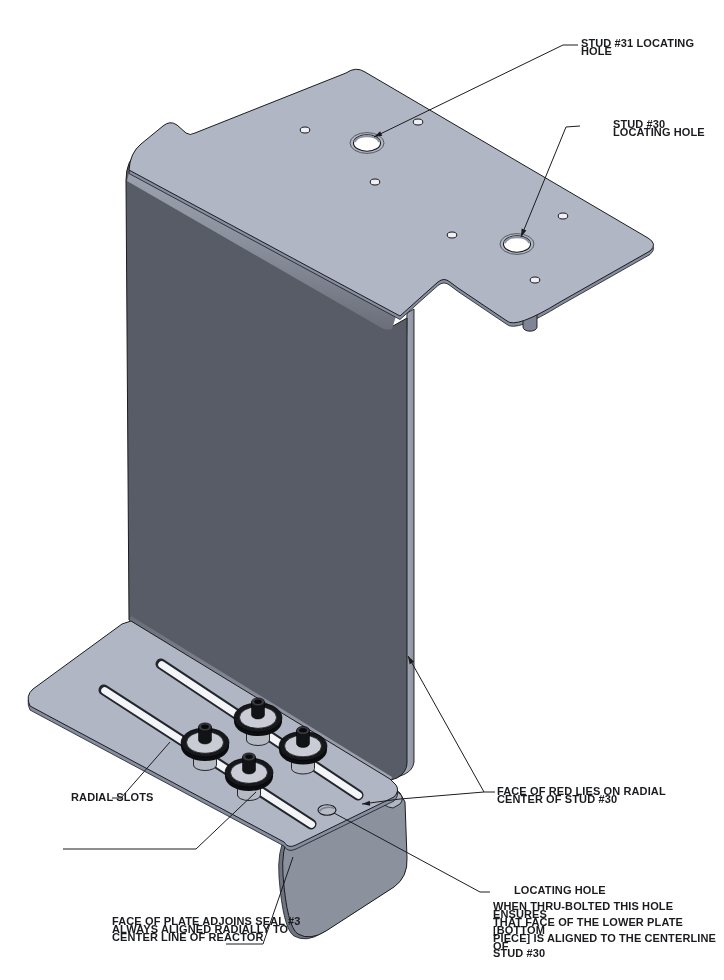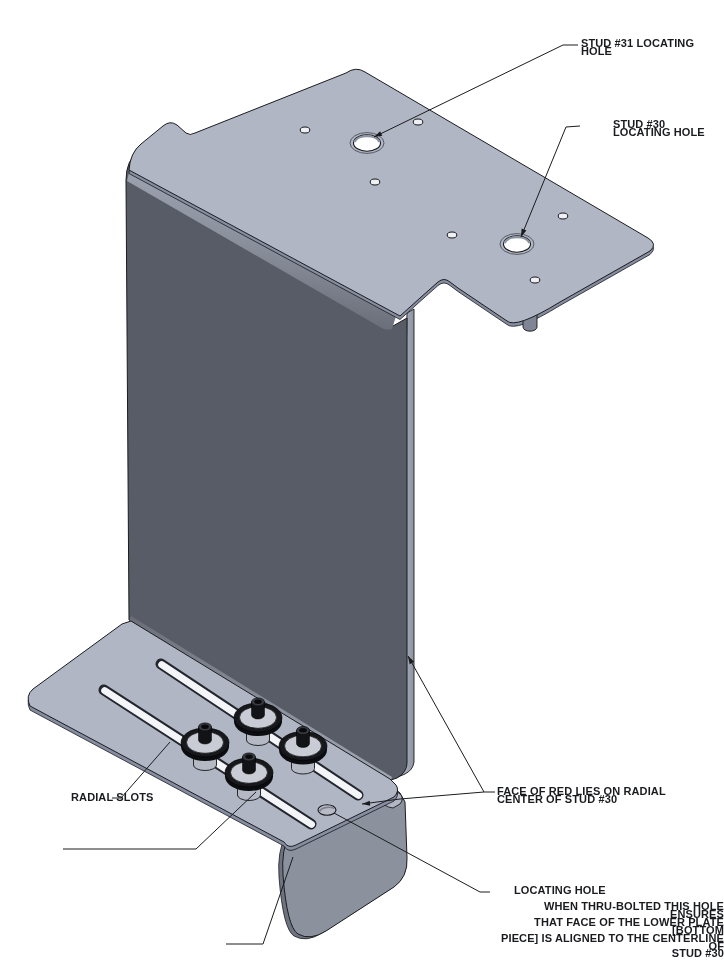--- a/index.html
+++ b/index.html
@@ -137,25 +137,28 @@
   </g>
 </svg>
 
 <div class="ann" style="left:581px;top:40px;">STUD #31 LOCATING HOLE</div>
 
 <div class="ann" style="left:581px;top:121px;margin-left:32px;">STUD #30 LOCATING HOLE</div>
 
 <div class="ann" style="left:53px;top:794px;padding-left:18px;">RADIAL SLOTS</div>
 
 
+<div class="ann" style="left:112px;top:918px;">FACE OF PLATE ADJOINS SEAL #3
+ALWAYS ALIGNED RADIALLY TO
+CENTER LINE OF REACTOR</div>
 
 <div class="ann" style="left:497px;top:788px;">FACE OF RED LIES ON RADIAL
 CENTER OF STUD #30</div>
 
 <div class="ann" style="left:493px;top:887px;margin-left:21px;">LOCATING HOLE</div>
 
-<div class="ann" style="left:493px;top:903px;text-align:right;">WHEN THRU-BOLTED THIS HOLE ENSURES
+<div class="ann" style="left:493px;top:903px;">WHEN THRU-BOLTED THIS HOLE ENSURES
 THAT FACE OF THE LOWER PLATE [BOTTOM
 PIECE] IS ALIGNED TO THE CENTERLINE OF
 STUD #30</div>
 
 
 </div>
 
 </body></html>

